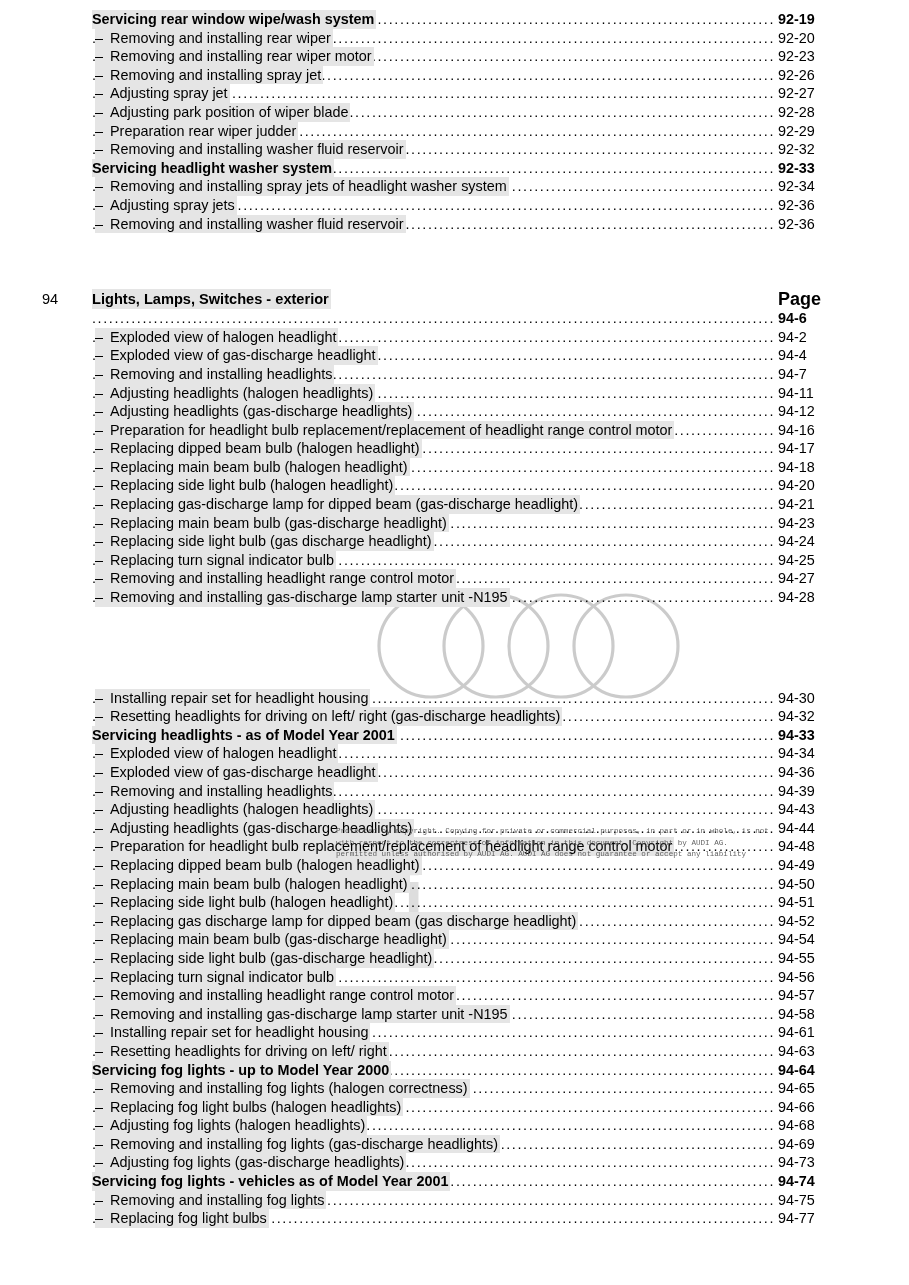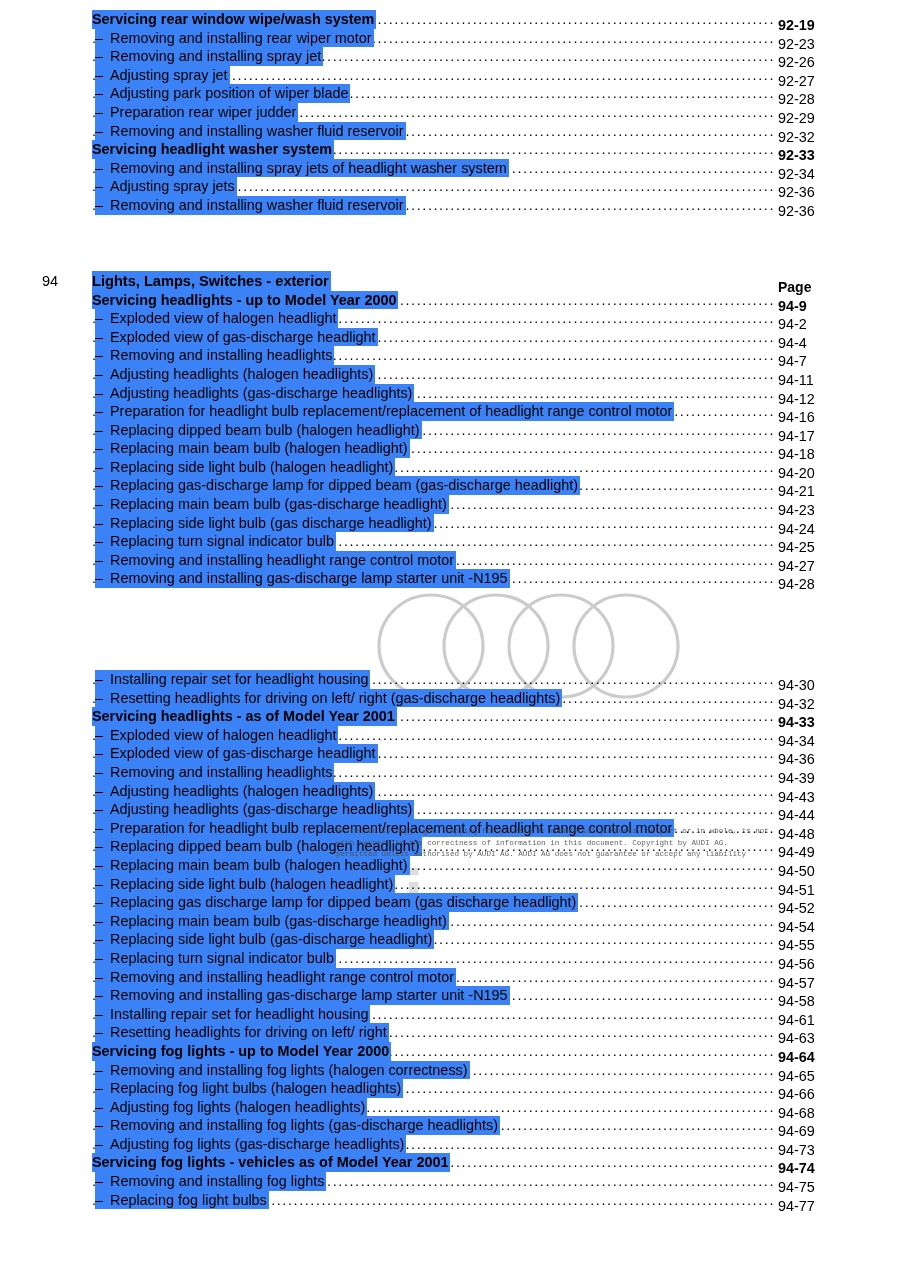--- a/index.html
+++ b/index.html
@@ -83,21 +83,21 @@
     font-size: 14.4px;
     white-space: nowrap;
     display: block;
   }
 
   
   .row .label {
     position: absolute;
     top: 0;
     left: 92px;
-    background: #3b82f6;
+    background: #e5e5e5;
     padding-right: 2px;
     z-index: 2;
   }
   .row.sub .label { left: 95px; }
 
   .row .dash {
     display: inline-block;
     width: 15px;
   }
 
@@ -115,21 +115,21 @@
     color: #000;
   }
   .row .leader::after {
     content: "........................................................................................................................................................................................................";
     display: block;
   }
 
   
   .row .pageno {
     position: absolute;
-    top: 6px;
+    top: 0;
     left: 776px;
     background: #ffffff;
     padding-left: 2px;
     z-index: 2;
   }
 
   .row.heading .label,
   .row.heading .pageno {
     font-weight: bold;
   }
@@ -141,21 +141,21 @@
     top: 0;
     font-weight: normal;
     font-size: 14.6px;
   }
   .row.chapter .label {
     font-weight: bold;
     font-size: 14.6px;
   }
   .row.chapter .pageno {
     font-weight: bold;
-    font-size: 14px;
+    font-size: 18px;
     background: #ffffff;
   }
 
   .gap-sm { height: 10px; }
   .gap-lg { height: 56px; }
   .gap-xl { height: 82px; }
 </style>
 </head>
 <body>
 
@@ -185,20 +185,25 @@
     <div class="gap-sm"></div>
 
     <div class="block" id="section-0">
         <div class="row heading">
           <span class="leader"></span>
           <span class="label">Servicing rear window wipe/wash system</span>
           <span class="pageno">92-19</span>
         </div>
         <div class="row sub">
           <span class="leader"></span>
+          <span class="label"><span class="dash">–</span><span>Removing and installing rear wiper</span></span>
+          <span class="pageno">92-20</span>
+        </div>
+        <div class="row sub">
+          <span class="leader"></span>
           <span class="label"><span class="dash">–</span><span>Removing and installing rear wiper motor</span></span>
           <span class="pageno">92-23</span>
         </div>
         <div class="row sub">
           <span class="leader"></span>
           <span class="label"><span class="dash">–</span><span>Removing and installing spray jet</span></span>
           <span class="pageno">92-26</span>
         </div>
         <div class="row sub">
           <span class="leader"></span>
@@ -246,22 +251,21 @@
 
     <div class="row chapter">
       <span class="num">94</span>
       <span class="label">Lights, Lamps, Switches - exterior</span>
       <span class="pageno">Page</span>
     </div>
 
     <div class="block" id="section-1">
         <div class="row heading">
           <span class="leader"></span>
-          <span class="label">Servicing headlights - up to Model Year 2000</span>
-          <span class="pageno">94-9</span>
+          <span class="pageno">94-6</span>
         </div>
         <div class="row sub">
           <span class="leader"></span>
           <span class="label"><span class="dash">–</span><span>Exploded view of halogen headlight</span></span>
           <span class="pageno">94-2</span>
         </div>
         <div class="row sub">
           <span class="leader"></span>
           <span class="label"><span class="dash">–</span><span>Exploded view of gas-discharge headlight</span></span>
           <span class="pageno">94-4</span>

